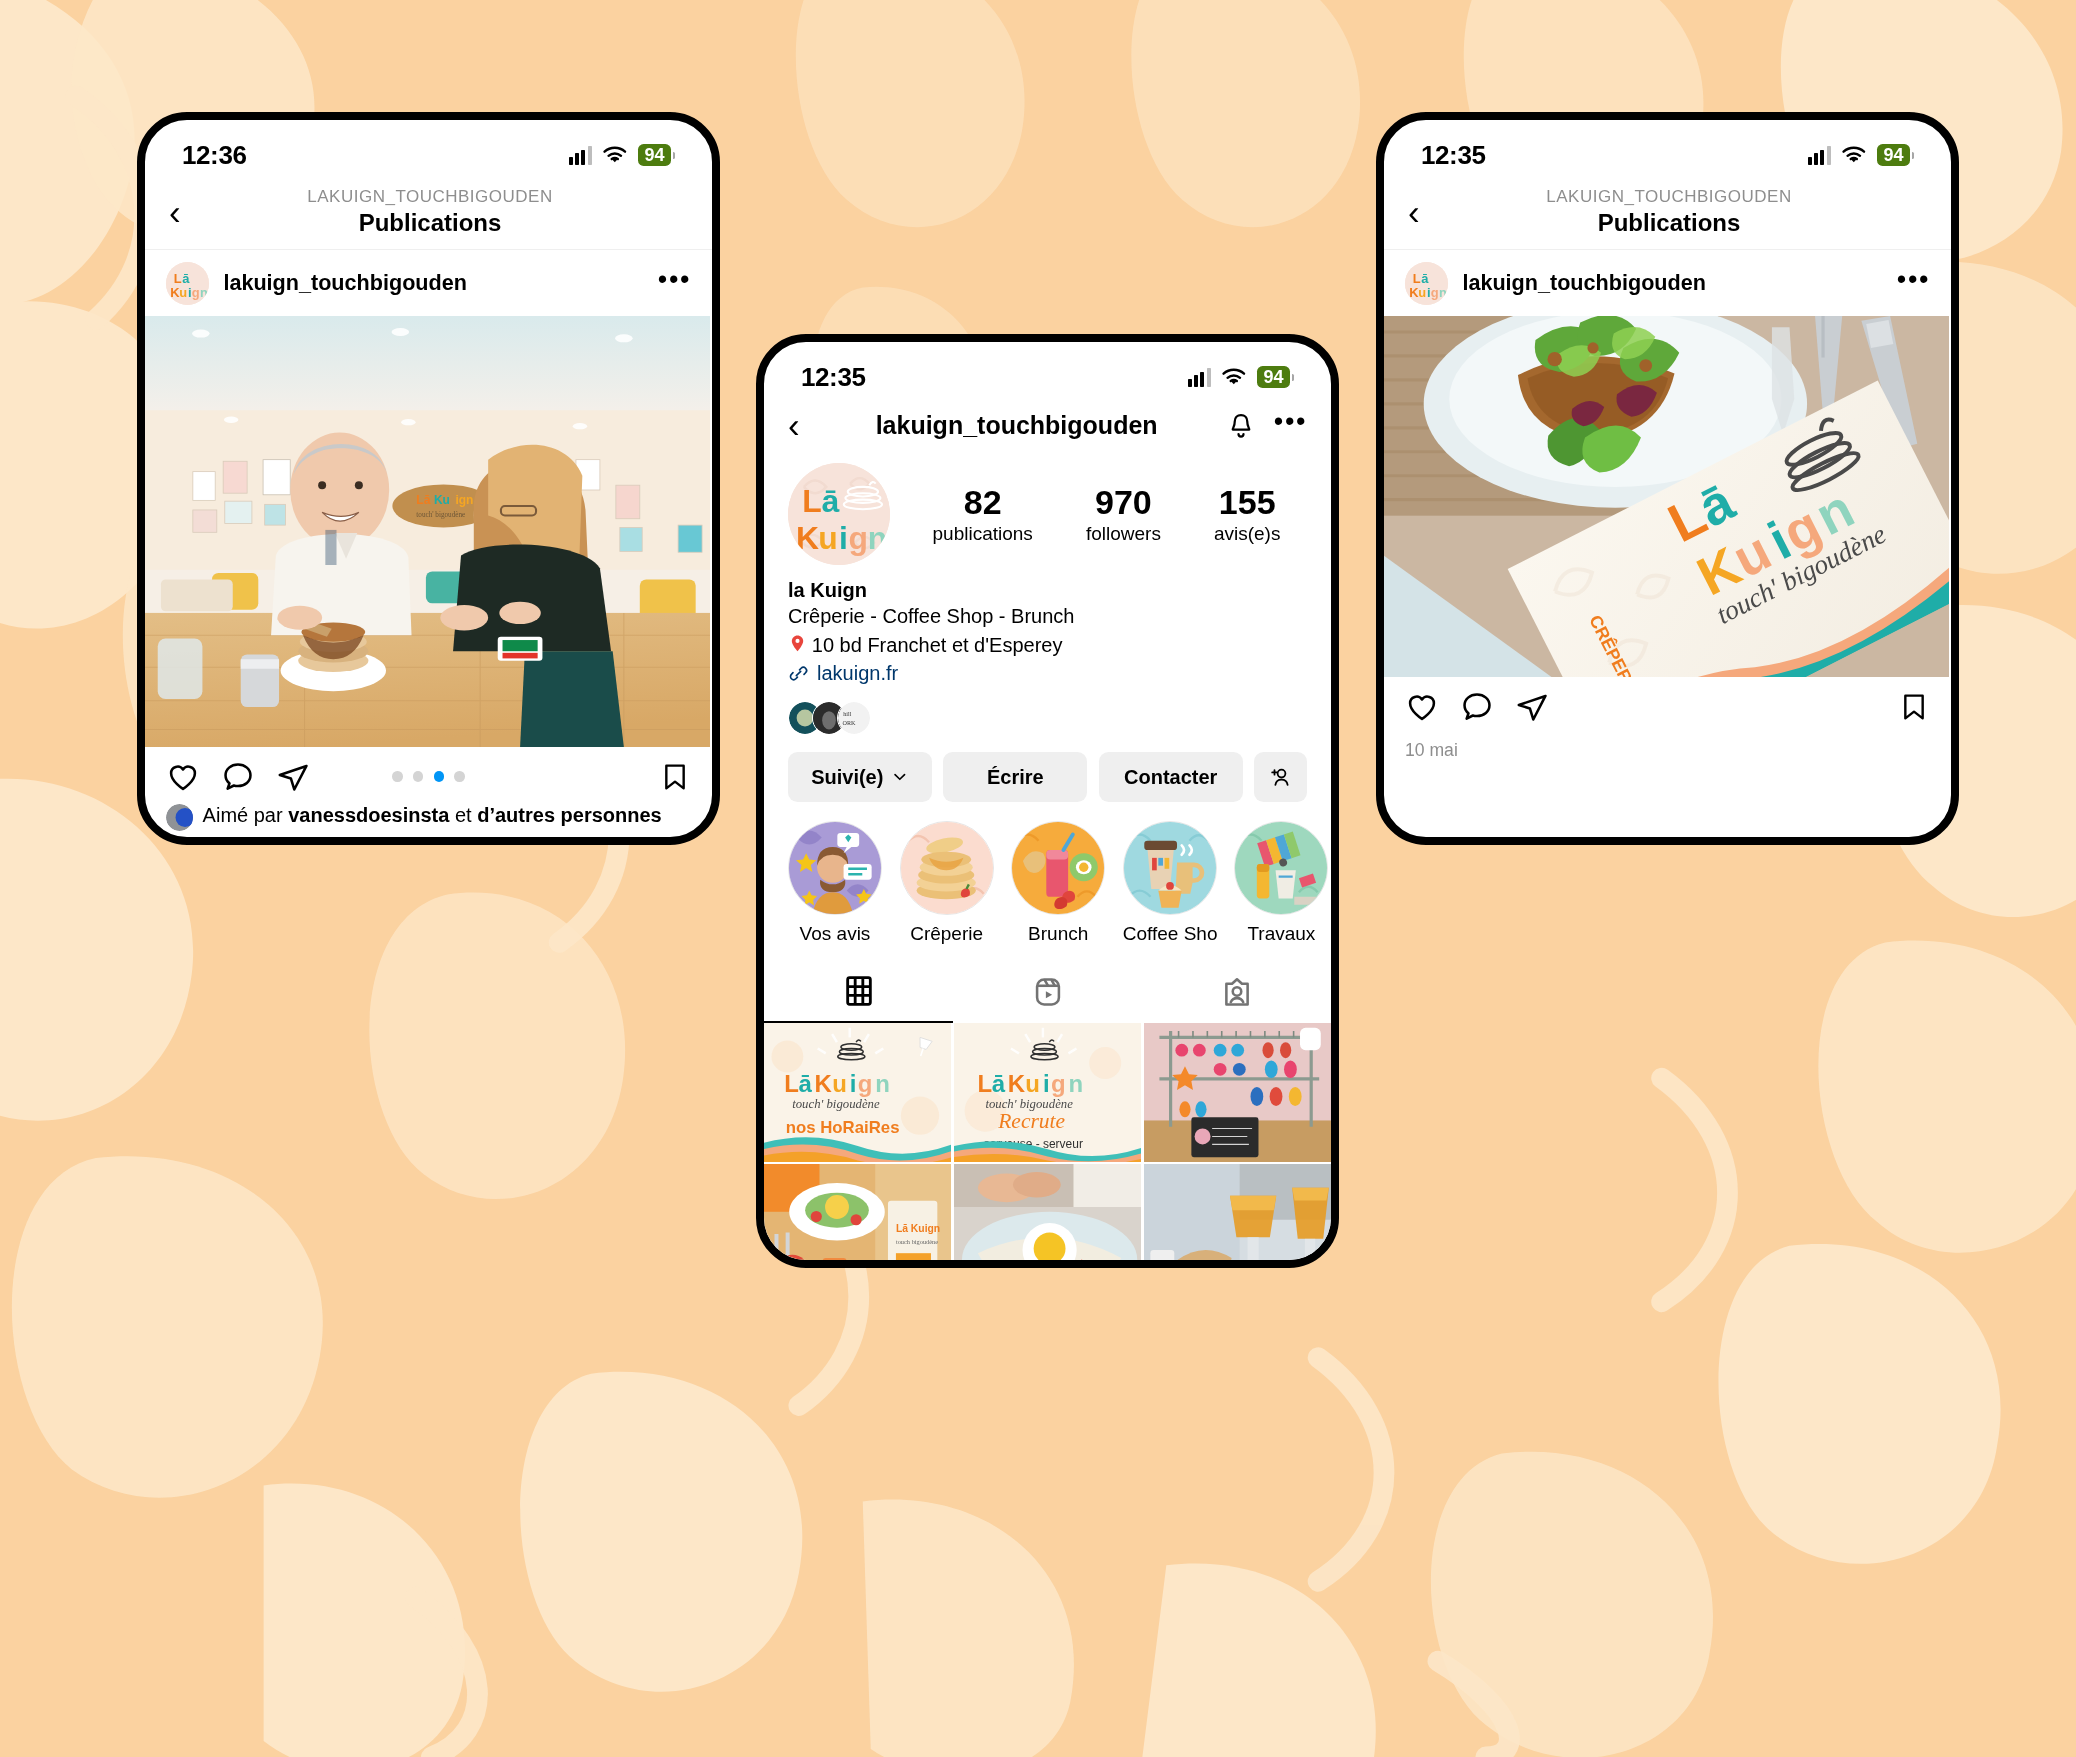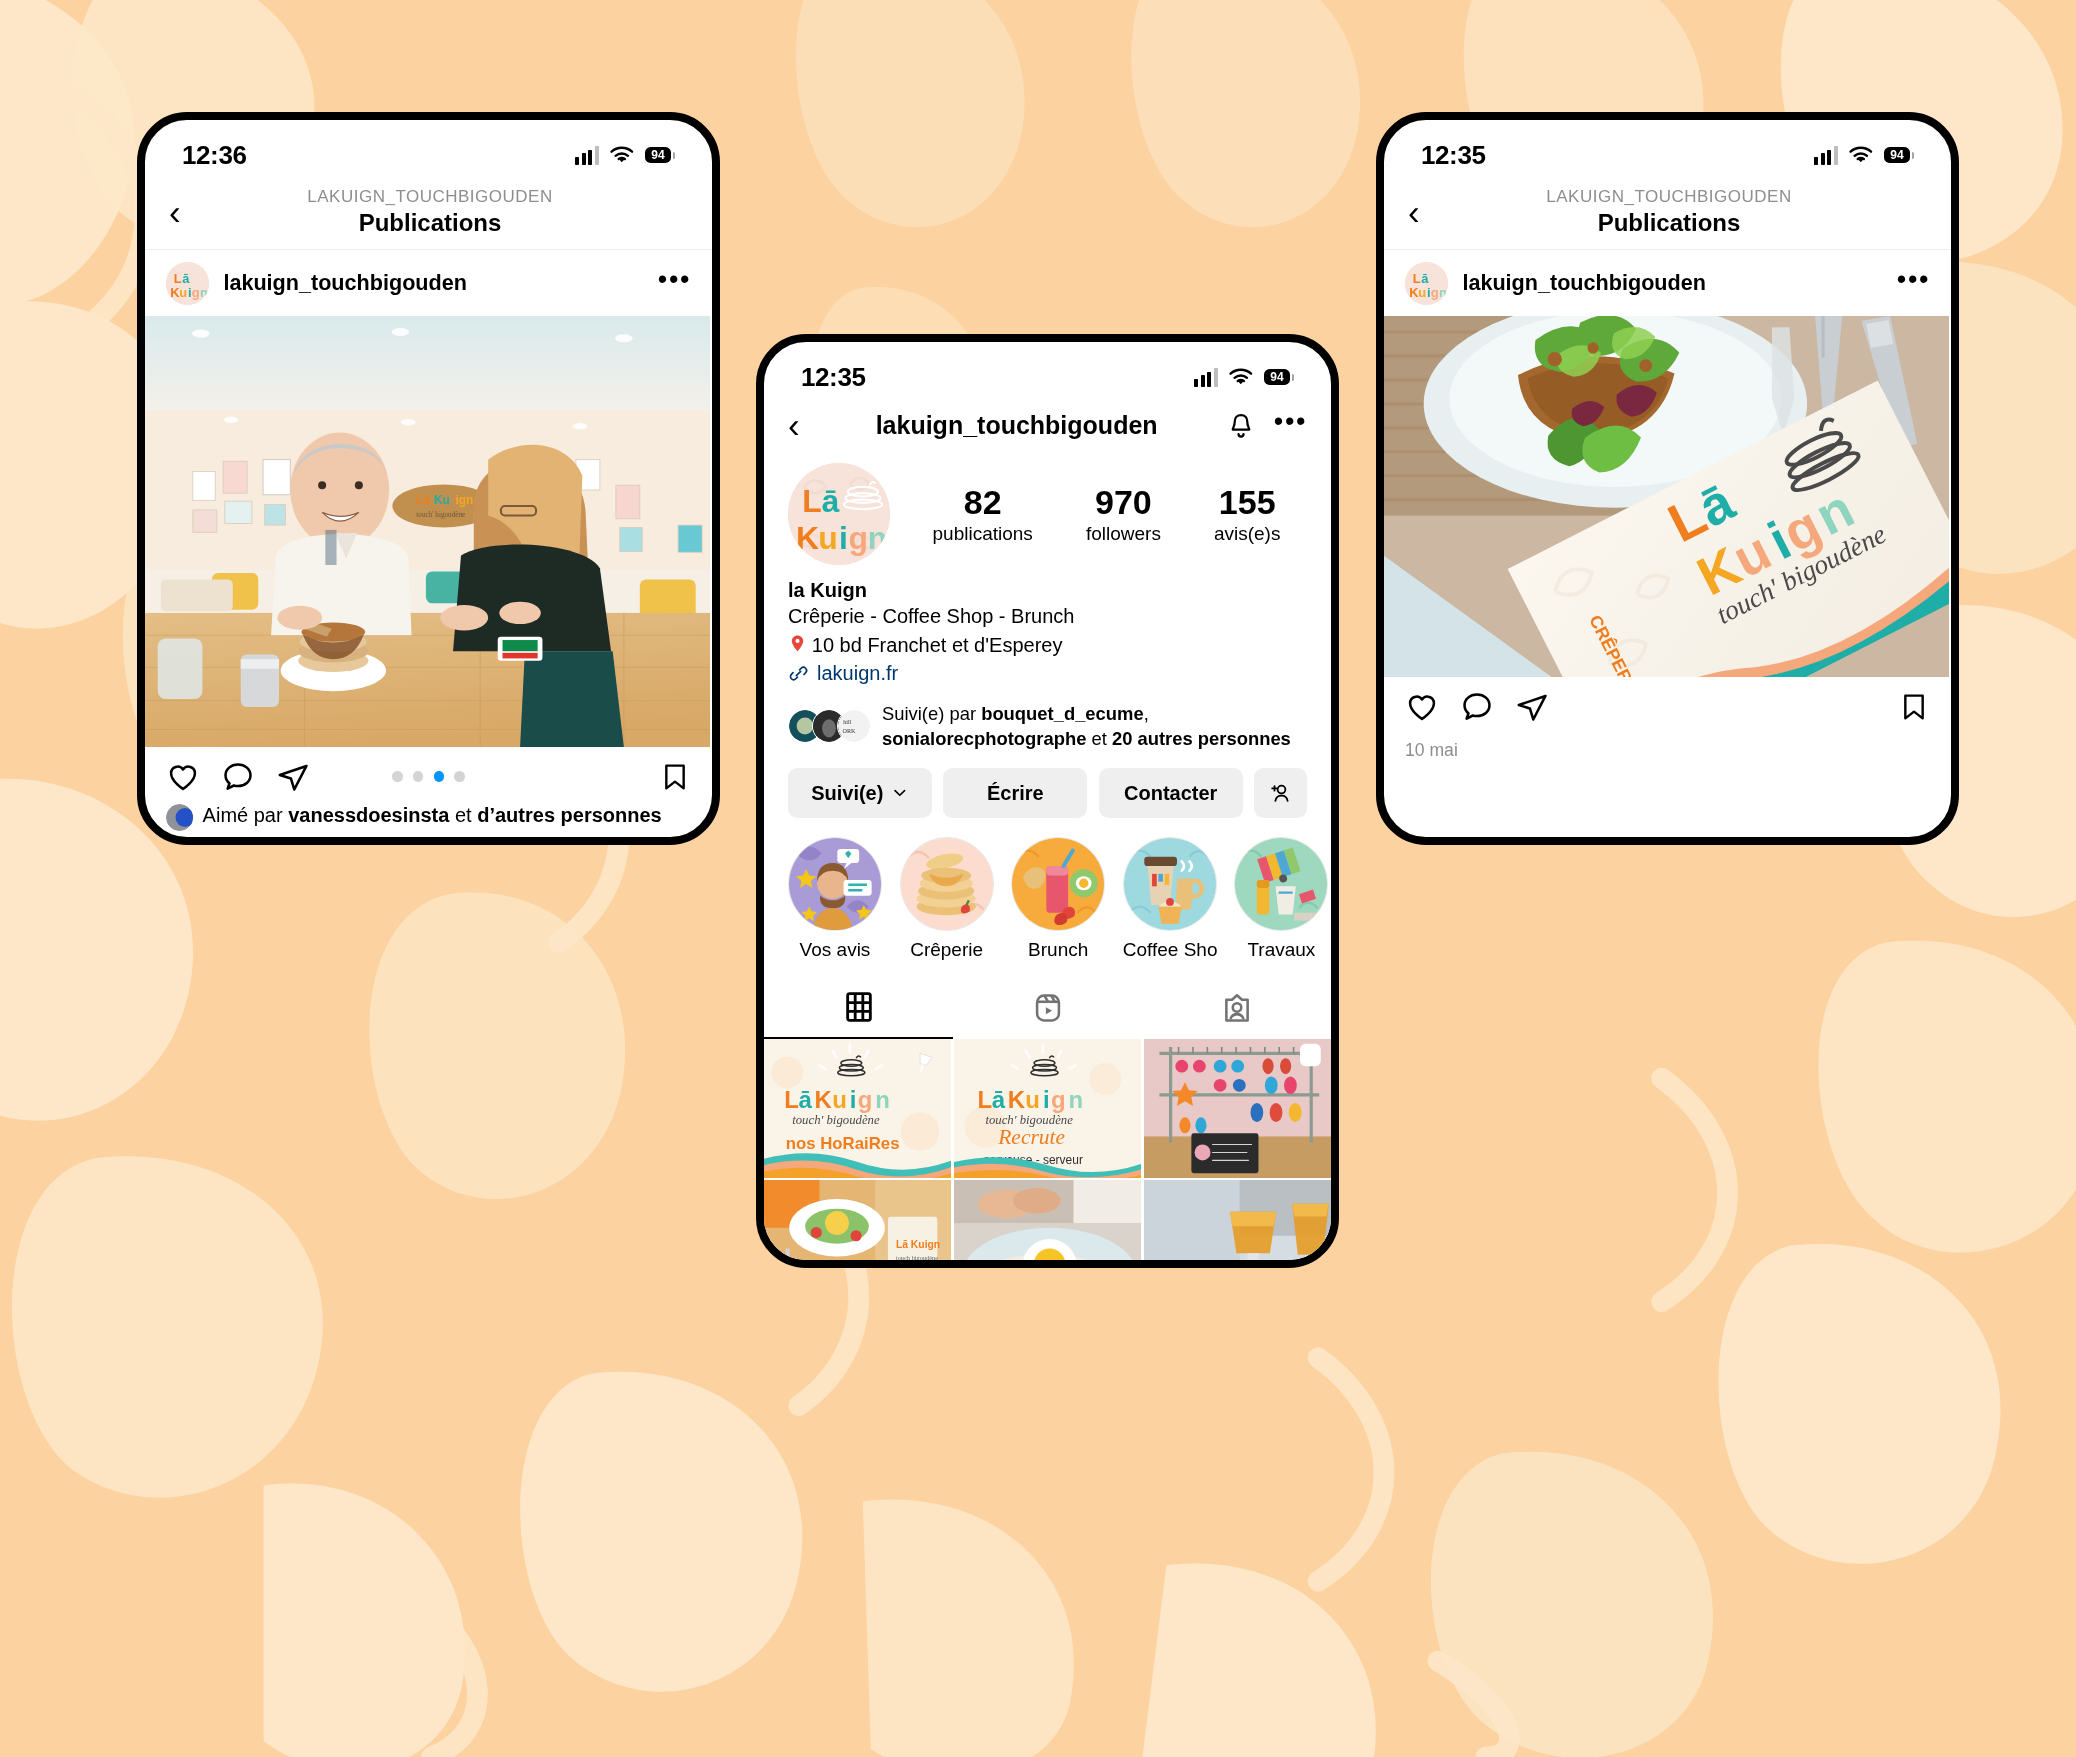--- a/index.html
+++ b/index.html
@@ -35,21 +35,21 @@
     justify-content: space-between; padding: 11.2px 37px 0 37px;
     flex: 0 0 auto;
   }
   .sb-time { font-size: 26px; font-weight: 700; letter-spacing: -0.4px; color:#000; }
   .sb-right { display: flex; align-items: center; gap: 10.4px; }
   .cellular { display: flex; align-items: flex-end; gap: 2.4px; height: 19px; }
   .cellular i { display: block; width: 4px; background: #000; border-radius: 0.8px; }
   .cellular i:nth-child(1){height:7.2px}.cellular i:nth-child(2){height:11.2px}
   .cellular i:nth-child(3){height:15px}.cellular i:nth-child(4){height:19px;background:#bdbdbd}
   .batt {
-    background:#000000; color:#fff; font-size:12px; font-weight:700;
+    background:#4d7c0f; color:#fff; font-size:18px; font-weight:700;
     border-radius: 5.6px; padding: 2.4px 6.4px; line-height: 1;
   }
   .battcap { width:2.4px;height:7.2px;background:#000;opacity:.35;border-radius:0 1.6px 1.6px 0;margin-left:1.6px;}
 
   
   .topnav {
     display: flex; align-items: center; padding: 8px 24px 12.8px 24px;
     border-bottom: 0.8px solid #efefef; position: relative; flex: 0 0 auto;
   }
   .chev-back { width: 27px; font-size: 35px; line-height: .7; font-weight: 300; color: #000; }
@@ -458,27 +458,20 @@
       <span><svg viewBox="0 0 42 42">
             <circle cx="21" cy="21" r="21" fill="#2b2b2b"></circle>
             <ellipse cx="21" cy="24" rx="9" ry="12" fill="#6e6e6e"></ellipse>
           </svg></span>
       <span><svg viewBox="0 0 42 42">
             <circle cx="21" cy="21" r="21" fill="#f2f2f2"></circle>
             <text x="7" y="19" font-family="Liberation Serif" font-size="8" fill="#333">hill</text>
             <text x="6" y="30" font-family="Liberation Serif" font-size="8" fill="#333">ORK</text>
           </svg></span>
     </div>
-    <div class="fb-txt">
-      <span>Suivi(e) par</span>
-      <span class="b">bouquet_d_ecume</span><span>,</span>
-      <span class="b">sonialorecphotographe</span>
-      <span>et</span>
-      <span class="b">20 autres personnes</span>
-    </div>
   </div>
 
   <div class="prof-btns">
     <div class="pbtn">
       <span>Suivi(e)</span>
       <svg width="17.6" height="17.6" viewBox="0 0 24 24" fill="none" stroke="#000" stroke-width="2.2">
           <path d="M5.5 9 12 15.4 18.5 9" stroke-linecap="round" stroke-linejoin="round"></path>
         </svg>
     </div>
     <div class="pbtn">

